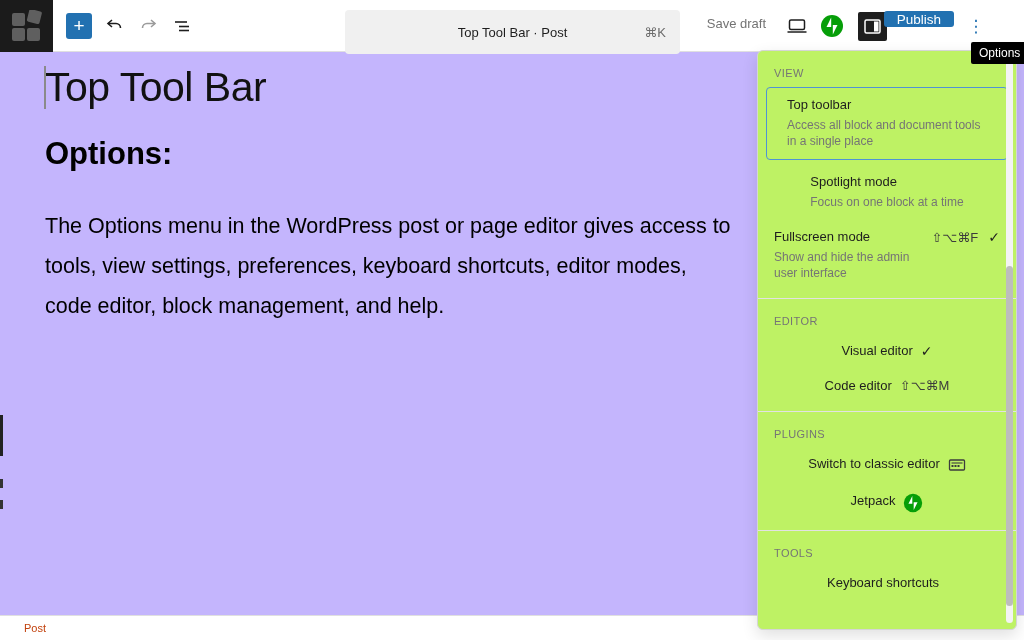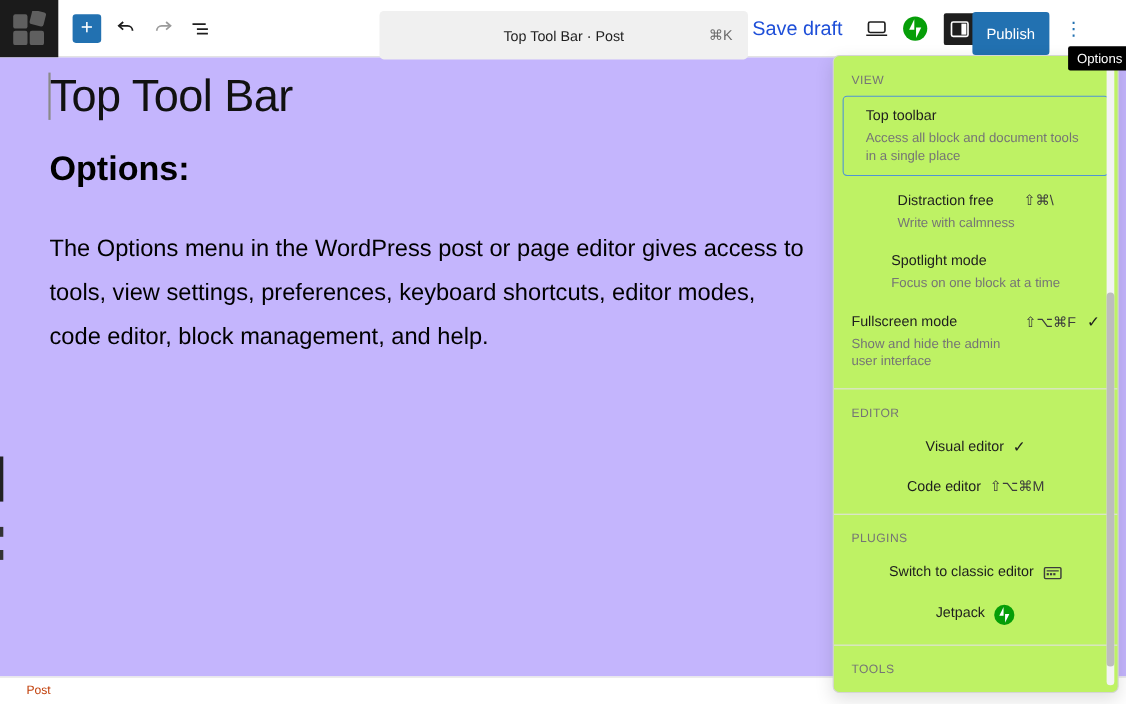--- a/index.html
+++ b/index.html
@@ -12,25 +12,25 @@
   .site-logo svg { position:absolute; left:11px; top:10px; }
   .inserter-btn { position:absolute; left:66px; top:13px; width:26px; height:26px; background:#2271b1; color:#fff; border:none; border-radius:3px; font-size:19px; line-height:24px; text-align:center; cursor:pointer; font-family:inherit; }
   .tb-icon-btn { position:absolute; top:12px; width:28px; height:28px; background:transparent; border:none; cursor:pointer; padding:0; }
   .undo-btn { left:102px; }
   .redo-btn { left:137px; }
   .listview-btn { left:170px; }
 
   .doc-pill { position:absolute; left:345px; top:10px; width:335px; height:44px; background:#f0f0f0; border-radius:4px; display:flex; align-items:center; justify-content:center; font-size:13px; cursor:pointer; }
   .doc-pill .shortcut { position:absolute; right:14px; color:#6c6c6c; font-size:13px; }
 
-  .save-draft { position:absolute; right:258px; top:16px; color:#1d4ed8; font-size:18px; background:none; border:none; cursor:pointer; font-family:inherit; }
+  .save-draft { position:absolute; right:258px; top:16px; color:#737373; font-size:13px; background:none; border:none; cursor:pointer; font-family:inherit; }
   .preview-btn { position:absolute; right:214px; top:13px; width:26px; height:26px; background:none; border:none; cursor:pointer; padding:0; }
   .jetpack-top-btn { position:absolute; right:180px; top:14px; width:24px; height:24px; background:none; border:none; cursor:pointer; padding:0; }
   .sidebar-toggle { position:absolute; right:137px; top:12px; width:29px; height:29px; background:#1e1e1e; border:none; border-radius:2px; cursor:pointer; padding:0; }
-  .publish-btn { position:absolute; right:70px; top:11px; height:39px; padding:0 13px; background:#2271b1; color:#fff; border:none; border-radius:3px; font-size:13.5px; cursor:pointer; font-family:inherit; }
+  .publish-btn { position:absolute; right:70px; top:11px; height:16px; padding:0 13px; background:#2271b1; color:#fff; border:none; border-radius:3px; font-size:13.5px; cursor:pointer; font-family:inherit; }
   .options-btn { position:absolute; right:34px; top:12px; width:28px; height:28px; background:none; border:none; cursor:pointer; color:#2271b1; font-size:17px; letter-spacing:0; line-height:9px; }
   .options-btn .dots { display:inline-block; transform:scaleY(1); }
 
   
   .tooltip { position:absolute; top:42px; left:971px; background:#000; color:#fff; font-size:12px; padding:4px 8px; z-index:40; border-radius:2px; }
 
   
   .canvas { position:absolute; top:52px; left:0; right:0; bottom:25px; background:#c4b5fd; overflow:hidden; }
   .content { padding:10px 0 0 45px; }
   .post-title { font-size:41px; font-weight:400; letter-spacing:-0.5px; color:#111; position:relative; line-height:50px; }
@@ -177,29 +177,20 @@
   <div class="menu-section">
     <div class="menu-header">VIEW</div>
 
     <div class="menu-item focus-item">
       <div class="mi-left">
         <div class="mi-label">Top toolbar</div>
         <div class="mi-desc">Access all block and document tools in a single place</div>
       </div>
     </div>
 
-    <div class="menu-item">
-      <div class="mi-left">
-        <div class="mi-label">Distraction free</div>
-        <div class="mi-desc">Write with calmness</div>
-      </div>
-      <div class="mi-right">
-        <span>⇧⌘\</span>
-      </div>
-    </div>
 
     <div class="menu-item">
       <div class="mi-left">
         <div class="mi-label">Spotlight mode</div>
         <div class="mi-desc">Focus on one block at a time</div>
       </div>
     </div>
 
     <div class="menu-item">
       <div class="mi-left">

